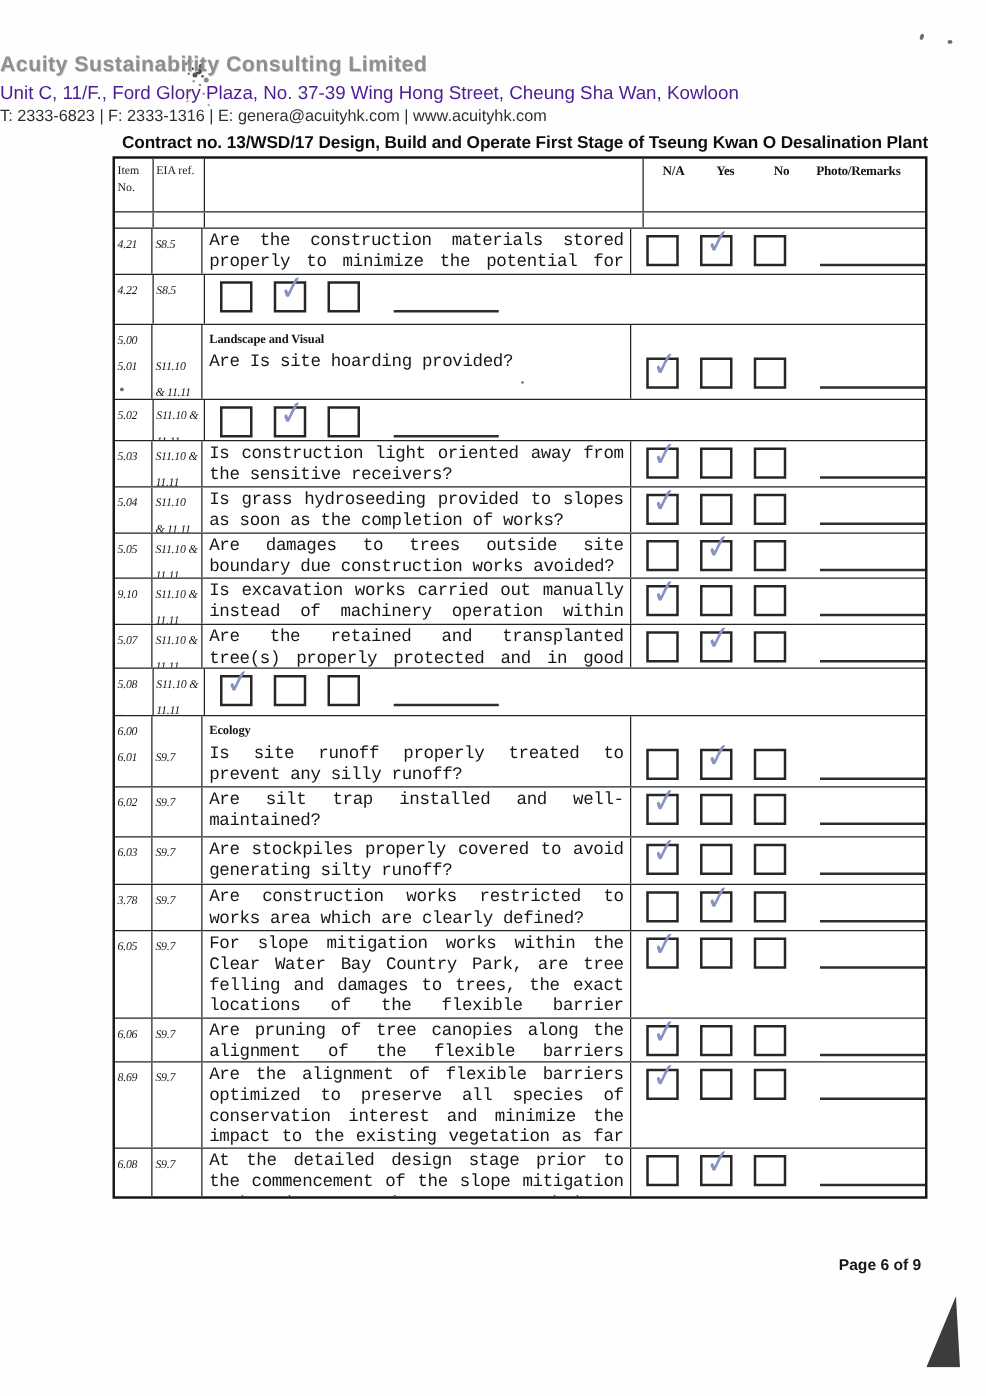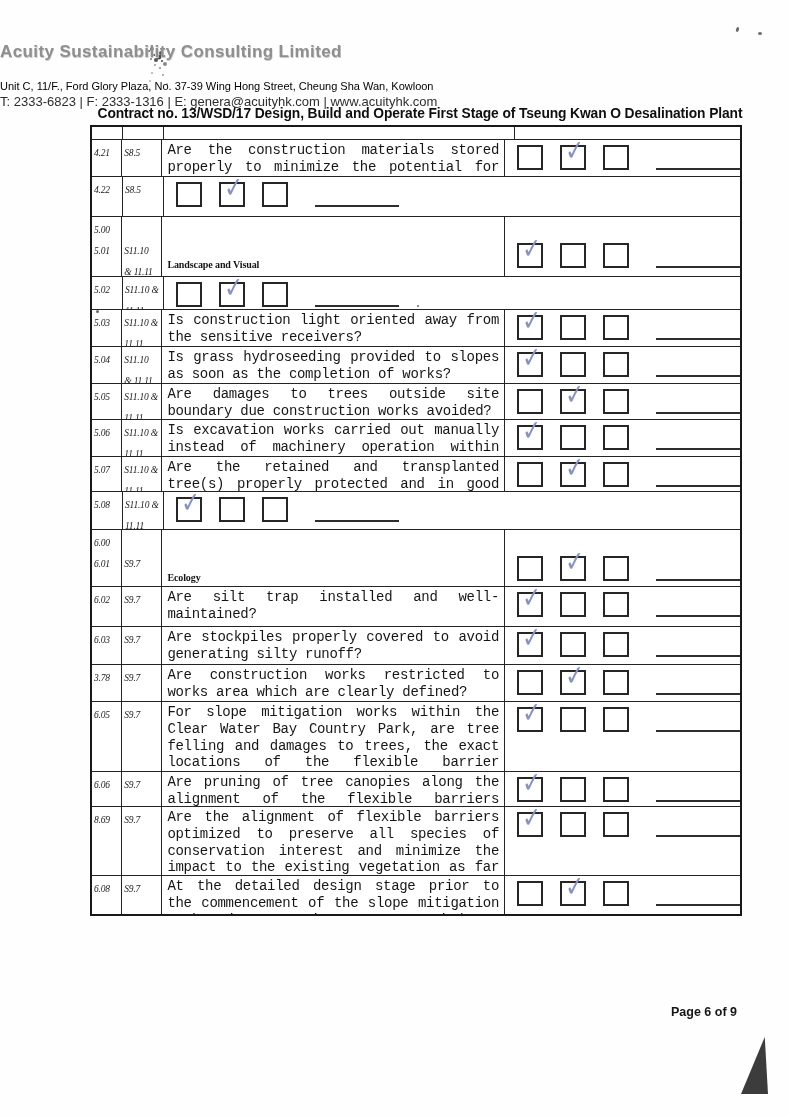--- a/index.html
+++ b/index.html
@@ -18,21 +18,21 @@
     position:absolute; top:42px; left:0; right:99px;
     text-align:left;
     font-family:Liberation Sans, sans-serif;
   }
   .company {
     font-size:17px; font-weight:bold; color:#8f8f8f;
     letter-spacing:.4px;
     text-shadow:.6px .6px 0 #c9c9c9;
     filter:blur(.2px);
   }
-  .address { font-size:11px; color:#000000; margin-top:18px; }
+  .address { font-size:15px; color:#4c1d95; margin-top:4px; }
   .contact { font-size:13px; color:#2e2e2e; margin-top:2px; }
 
   .logo {
     position:absolute; top:46px; left:142px; width:36px; height:52px;
   }
   .logo::before {
     content:""; position:absolute; left:6px; top:4px;
     width:2px; height:2px; border-radius:50%; background:#4a4a4a;
     box-shadow:
       3px -2px 0 1px #555, 8px 0 0 #444, 12px 2px 0 1px #5a5a5a,
@@ -61,21 +61,21 @@
   }
   .trow { display:flex; border-bottom:1.5px solid #242424; overflow:hidden; }
   #rows .trow:last-child { border-bottom:none; }
   .cell { position:relative; overflow:visible; }
   .c-item { width:31px;  border-right:1.5px solid #242424; padding:3px 0 0 2px; }
   .c-eia  { width:41px;  border-right:1.5px solid #242424; padding:3px 0 0 2px; white-space:nowrap; }
   .c-q    { width:351px; border-right:1.5px solid #242424; padding:2px 5px 0 5px; }
   .c-check{ flex:1; }
 
   .ln  { font-size:9.5px; line-height:21px; letter-spacing:-.2px; color:#1a1a1a;font-style:italic; }
-  .sect{ font-size:10px; font-weight:bold; line-height:20px; letter-spacing:-.1px; color:#141414;margin-top:36px; }
+  .sect{ font-size:10px; font-weight:bold; line-height:20px; letter-spacing:-.1px; color:#141414; }
   .q   { font-size:14px; line-height:16.8px; letter-spacing:-.3px;
          text-align:justify; color:#161616;font-family:Liberation Mono, monospace; }
 
   
   .boxes { display:flex; align-items:flex-start; margin:5px 0 0 12px; }
   .sect-row .boxes { margin-top:26px; }
   .box {
     position:relative; width:26px; height:25px; flex:0 0 26px;
     border:2px solid #262626; background:#fff; margin-right:17px;
   }
@@ -131,20 +131,36 @@
 
   <div class="letterhead">
     <div class="company">Acuity Sustainability Consulting Limited</div>
     <div class="address">Unit C, 11/F., Ford Glory Plaza, No. 37-39 Wing Hong Street, Cheung Sha Wan, Kowloon</div>
     <div class="contact">T: 2333-6823  |  F: 2333-1316  |  E: genera@acuityhk.com  |  www.acuityhk.com</div>
   </div>
 
   <div class="doc-title">Contract no. 13/WSD/17 Design, Build and Operate First Stage of Tseung Kwan O Desalination Plant</div>
 
   <div class="tbl">
+    <div class="trow thead">
+      <div class="cell c-item">
+        <div class="hln">Item</div>
+        <div class="hln">No.</div>
+      </div>
+      <div class="cell c-eia">
+        <div class="hln">EIA ref.</div>
+      </div>
+      <div class="cell c-q"></div>
+      <div class="cell c-check">
+        <span class="hlabel h-na">N/A</span>
+        <span class="hlabel h-yes">Yes</span>
+        <span class="hlabel h-no">No</span>
+        <span class="hlabel h-rem">Photo/Remarks</span>
+      </div>
+    </div>
     <div id="rows">
         <div class="trow" style="height:13px">
           <div class="cell c-item"></div>
           <div class="cell c-eia"></div>
           <div class="cell c-q"></div>
           <div class="cell c-check"></div>
         </div>
         <div class="trow" style="height:37px">
           <div class="cell c-item">
             <div class="ln">4.21</div>
@@ -289,21 +305,21 @@
               <span class="box on">
                 <i class="tick">✓</i>
               </span>
               <span class="box"></span>
               <span class="rline"></span>
             </div>
           </div>
         </div>
         <div class="trow" style="height:37px">
           <div class="cell c-item">
-            <div class="ln">5.06</div>
+            <div class="ln">9.10</div>
           </div>
           <div class="cell c-eia">
             <div class="ln">S11.10 &amp;</div>
             <div class="ln">11.11</div>
           </div>
           <div class="cell c-q">
             <div class="q">Is excavation works carried out manually instead of machinery operation within 2.5m vicinity of any preserved trees?</div>
           </div>
           <div class="cell c-check">
             <div class="boxes">

